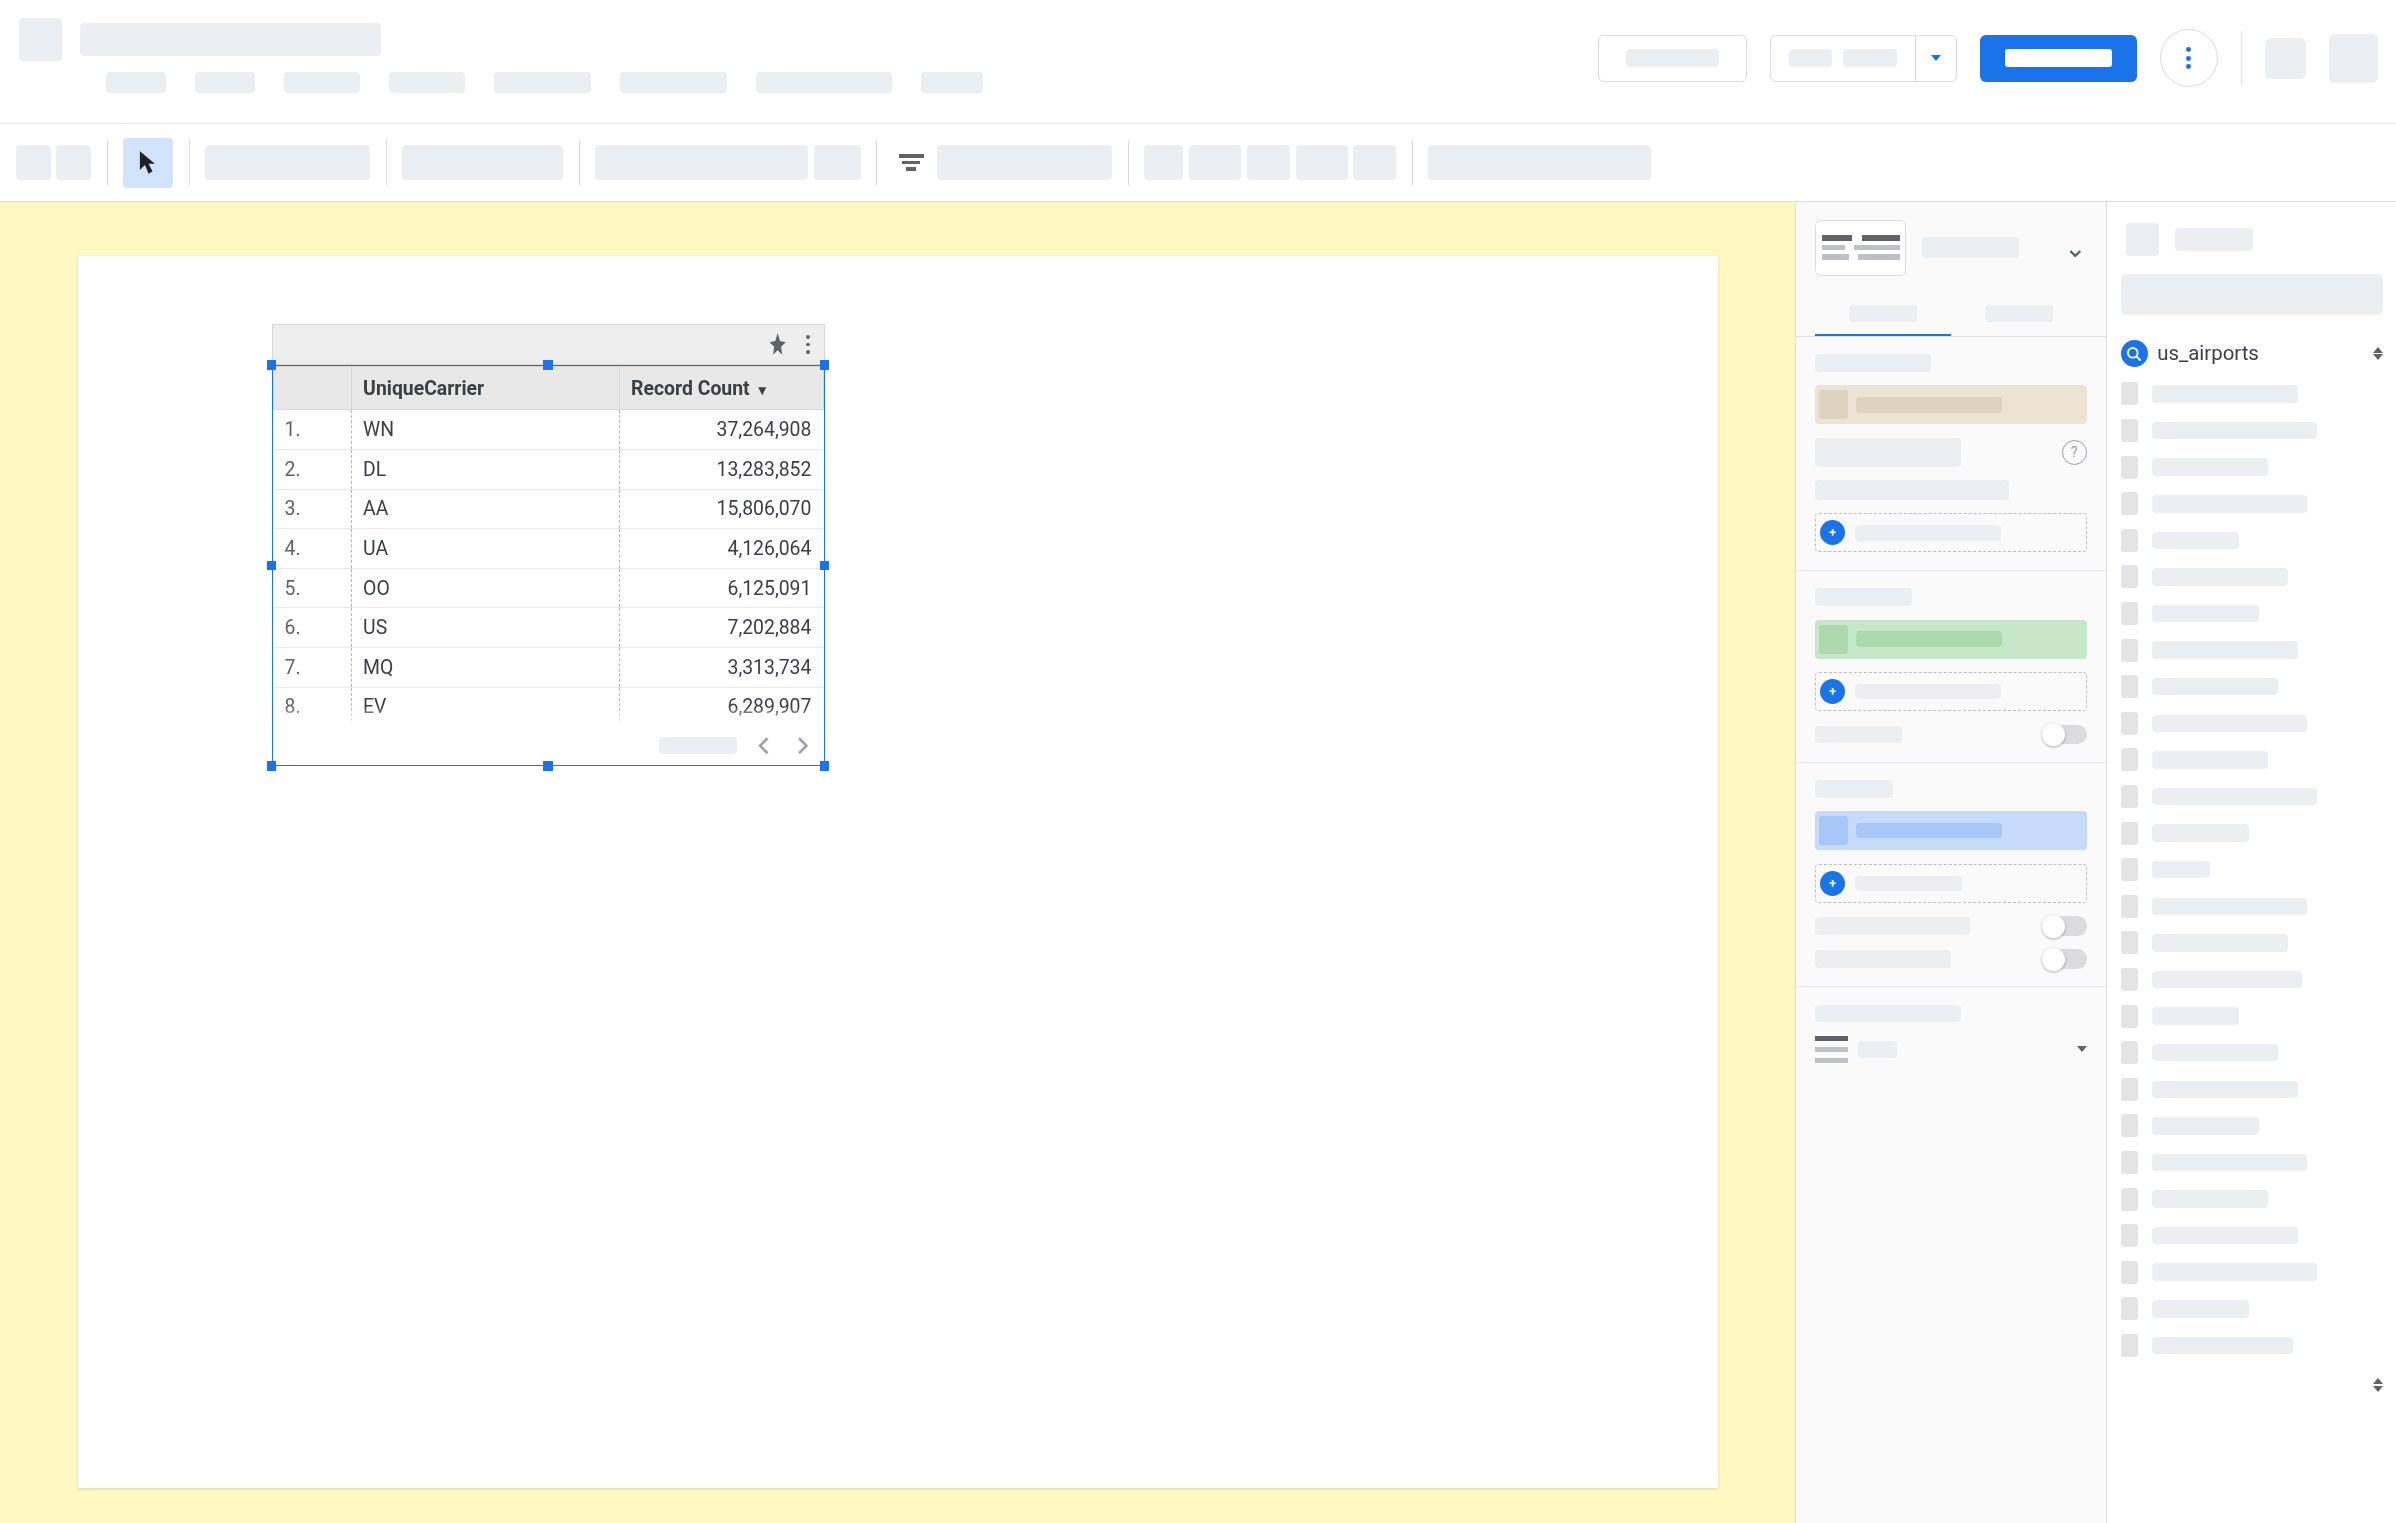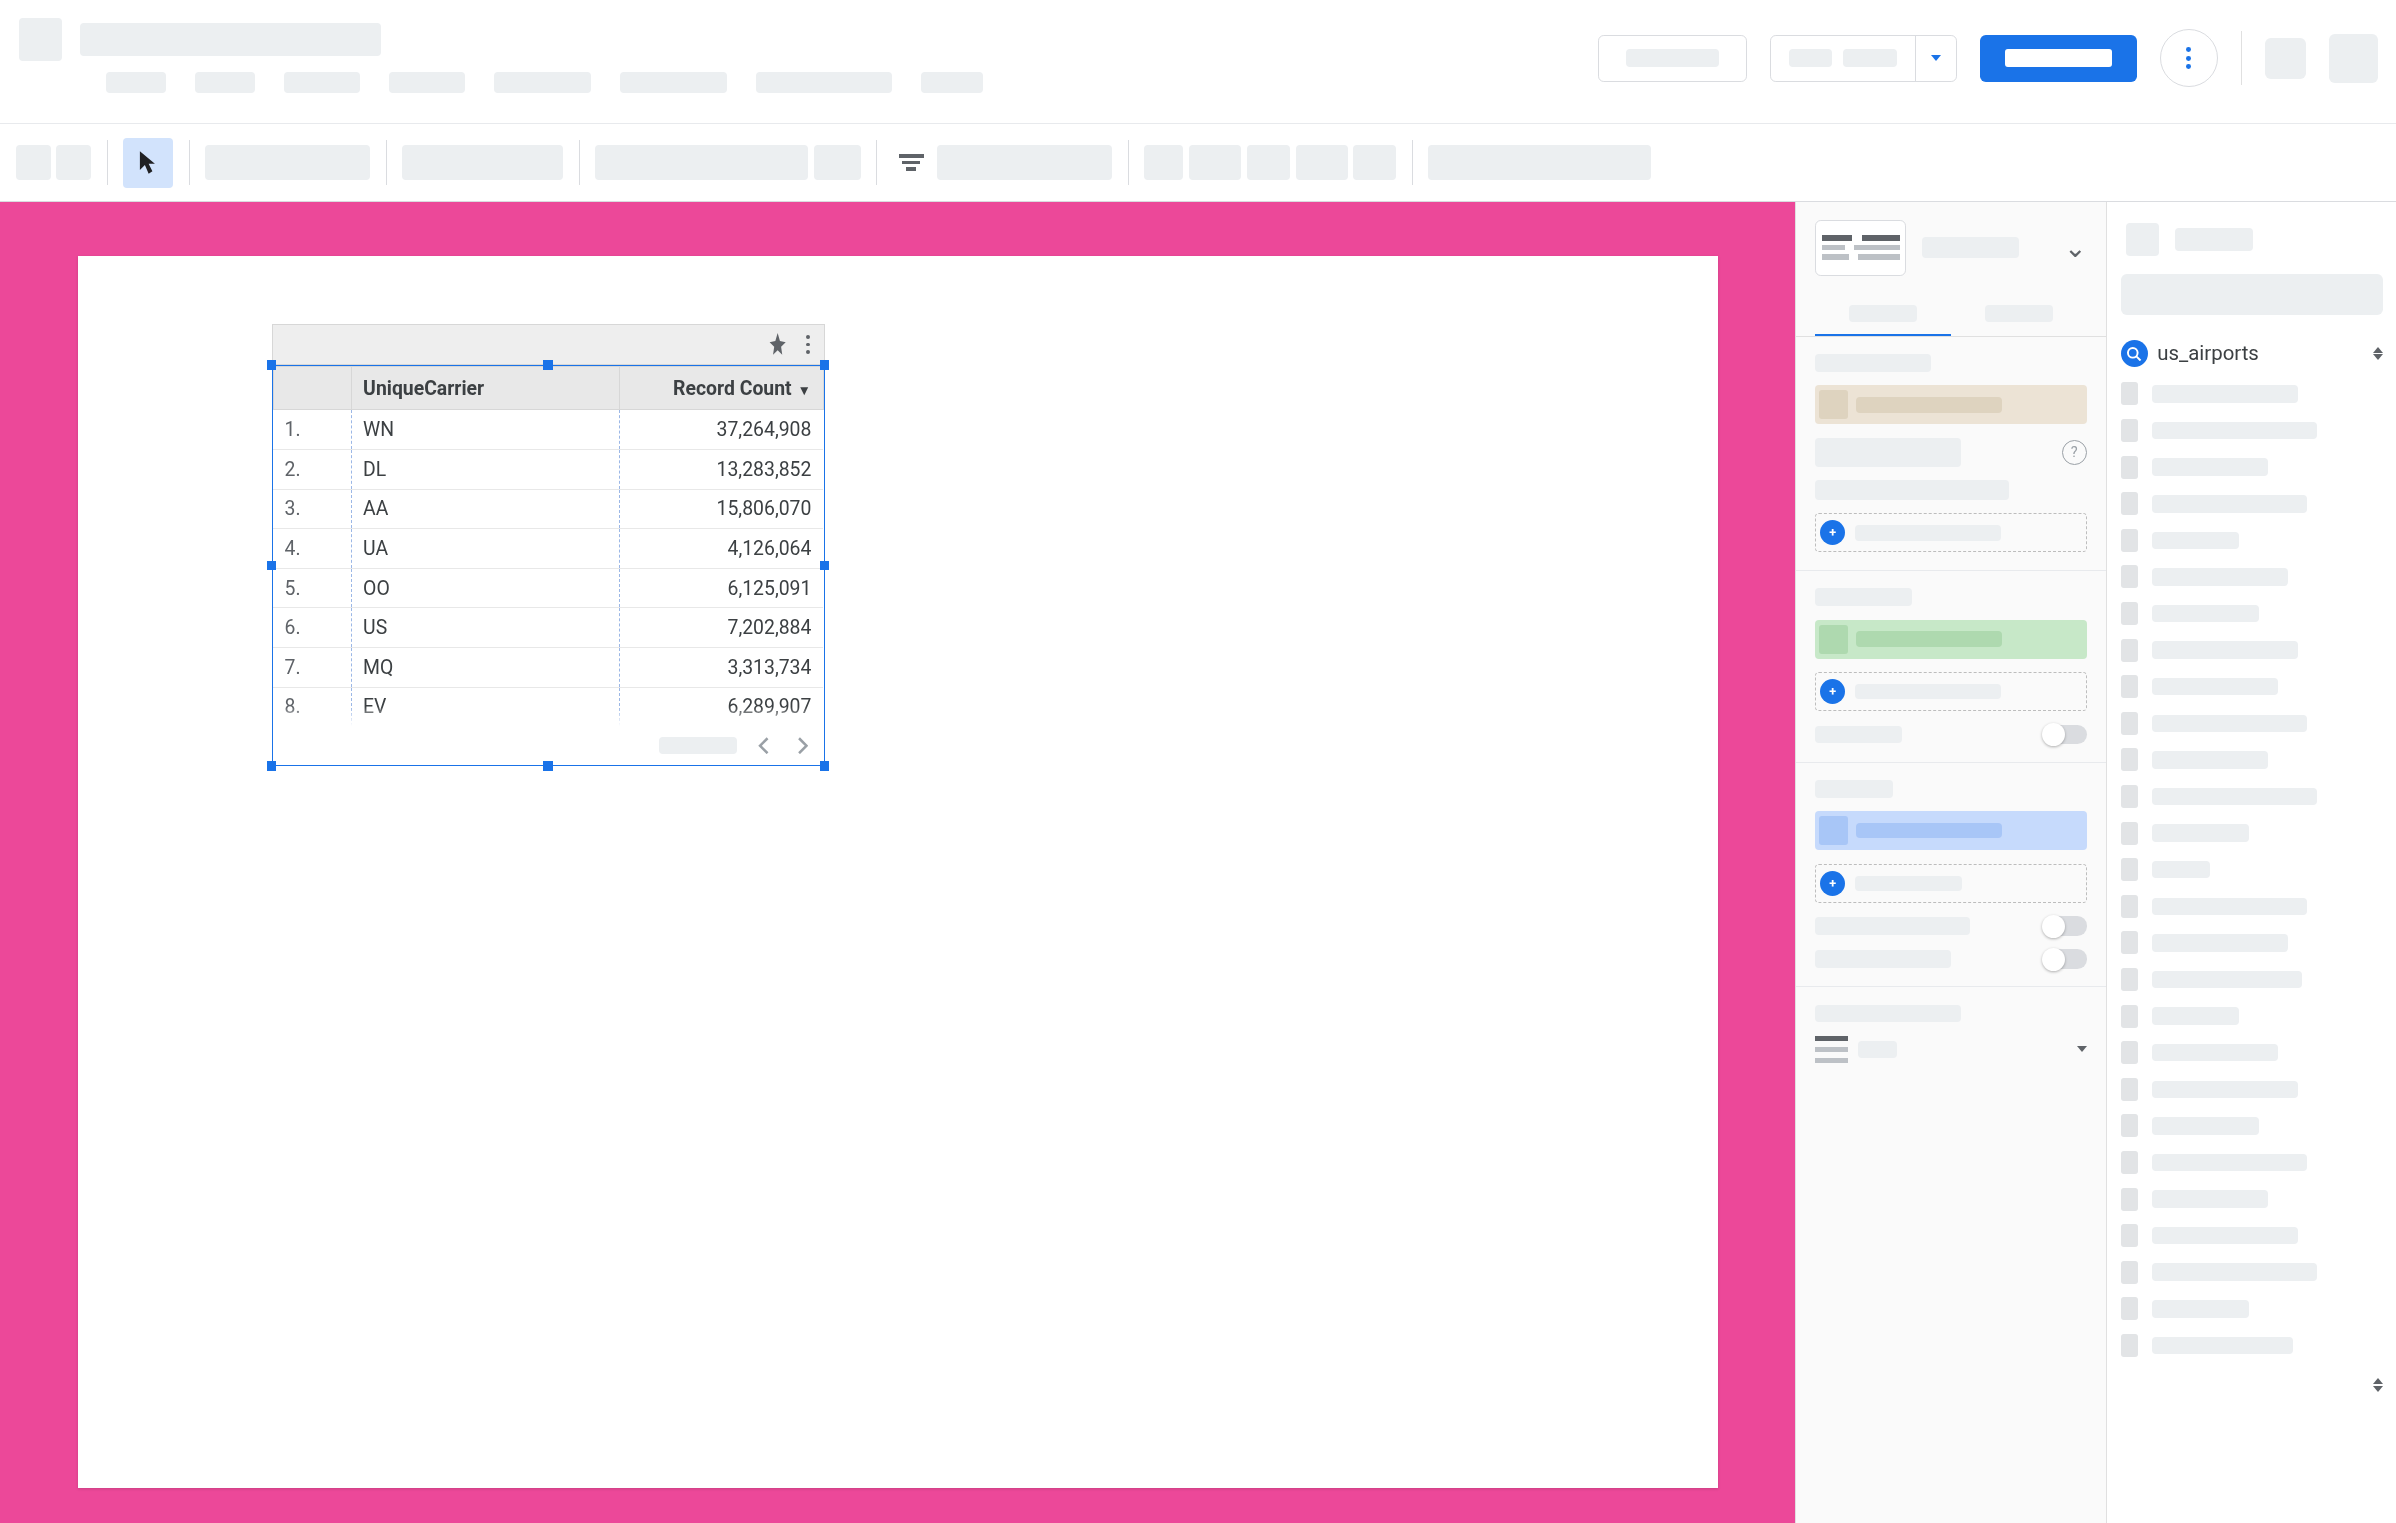--- a/index.html
+++ b/index.html
@@ -22,33 +22,33 @@
   .split-btn .caret-seg { width:41px; display:flex; align-items:center; justify-content:center; border-left:1px solid #dadce0; height:100%;}
   .more-btn { width:58px; height:58px; border:1px solid #dadce0; border-radius:50%; display:flex; align-items:center; justify-content:center; }
   .vdiv { width:1px; height:54px; background:#e0e0e0; }
   
   .toolbar { height: 78px; border-bottom: 1px solid #dadce0; display:flex; align-items:center; padding: 0 15.5px; gap: 5.8px; }
   .tool-ph { height: 35px; }
   .tool-sep { width:1px; height:45px; background:#dadce0; margin: 0 9.7px; }
   .cursor-tool { width:50px; height:50px; background:#d2e3fc; border-radius:3.9px; display:flex; align-items:center; justify-content:center; }
   
   .body-area { display:flex; height: calc(100% - 202px); }
-  .canvas-wrap { flex:1; background:#ec4899; padding: 54px 39px; overflow:hidden;text-decoration:underline; }
+  .canvas-wrap { flex:1; background:#fef9c3; padding: 54px 39px; overflow:hidden;text-decoration:underline; }
   .page { width: 1640px; height: 1232px; background:#fff; box-shadow: 0 1px 2.9px rgba(0,0,0,0.15); margin: 0 auto; position:relative; }
   
   .chart { position:absolute; left:194px; top:68px; width:553px; }
   .chart-header { height: 41px; background:#eeeeee; display:flex; align-items:center; justify-content:flex-end; padding: 0 5.8px; gap: 9.7px; border: 1px solid #d7d7d7;}
   .sel-frame { border: 1.9px solid #1a73e8; position:relative; }
   .sel-handle { position:absolute; width:9.7px; height:9.7px; background:#1a73e8; }
   .h-nw { top:-5.8px; left:-5.8px; } .h-n { top:-5.8px; left:calc(50% - 4.9px); } .h-ne { top:-5.8px; right:-5.8px; }
   .h-w { top:calc(50% - 4.9px); left:-5.8px; } .h-e { top:calc(50% - 4.9px); right:-5.8px; }
   .h-sw { bottom:-5.8px; left:-5.8px; } .h-s { bottom:-5.8px; left:calc(50% - 4.9px); } .h-se { bottom:-5.8px; right:-5.8px; }
   table.data { width:100%; border-collapse:collapse; font-size:19.4px; color:#3c4043; table-layout: fixed; }
   table.data thead th { background:#e8e8e8; font-weight:700; text-align:left; padding: 9.7px 11.6px; border:1px solid #d7d7d7; font-size:19.4px; }
-  table.data thead th:last-child { text-align:right; }
+  table.data thead th:last-child { text-align:left; }
   table.data tbody td { padding: 7.8px 11.6px; border-bottom:1px solid #e8e8e8; font-size:19.4px; }
   table.data tbody td.idx { color:#5f6368; width: 68px; text-align:left;}
   table.data tbody td.carrier { border-left: 1px dashed #9bb7e6; border-right: 1px dashed #9bb7e6; }
   table.data tbody td.num { text-align:right; }
   .sort-caret { margin-left:5.8px; font-size:13.6px; }
   .chart-footer { height:39px; display:flex; align-items:center; justify-content:flex-end; padding: 0 9.7px; gap: 15.5px; position:relative; }
   .chart-footer .fade { position: absolute; left:0; right:0; top:-19.4px; height:19.4px; background: linear-gradient(rgba(255,255,255,0), #fff); pointer-events:none;}
   .chevron { width:23px; height:23px; display:flex; align-items:center; justify-content:center; color:#5f6368; }
   
   .panel { width: 311px; border-left: 1px solid #e0e0e0; background:#fafafa; overflow:hidden; padding-bottom: 19.4px; }

